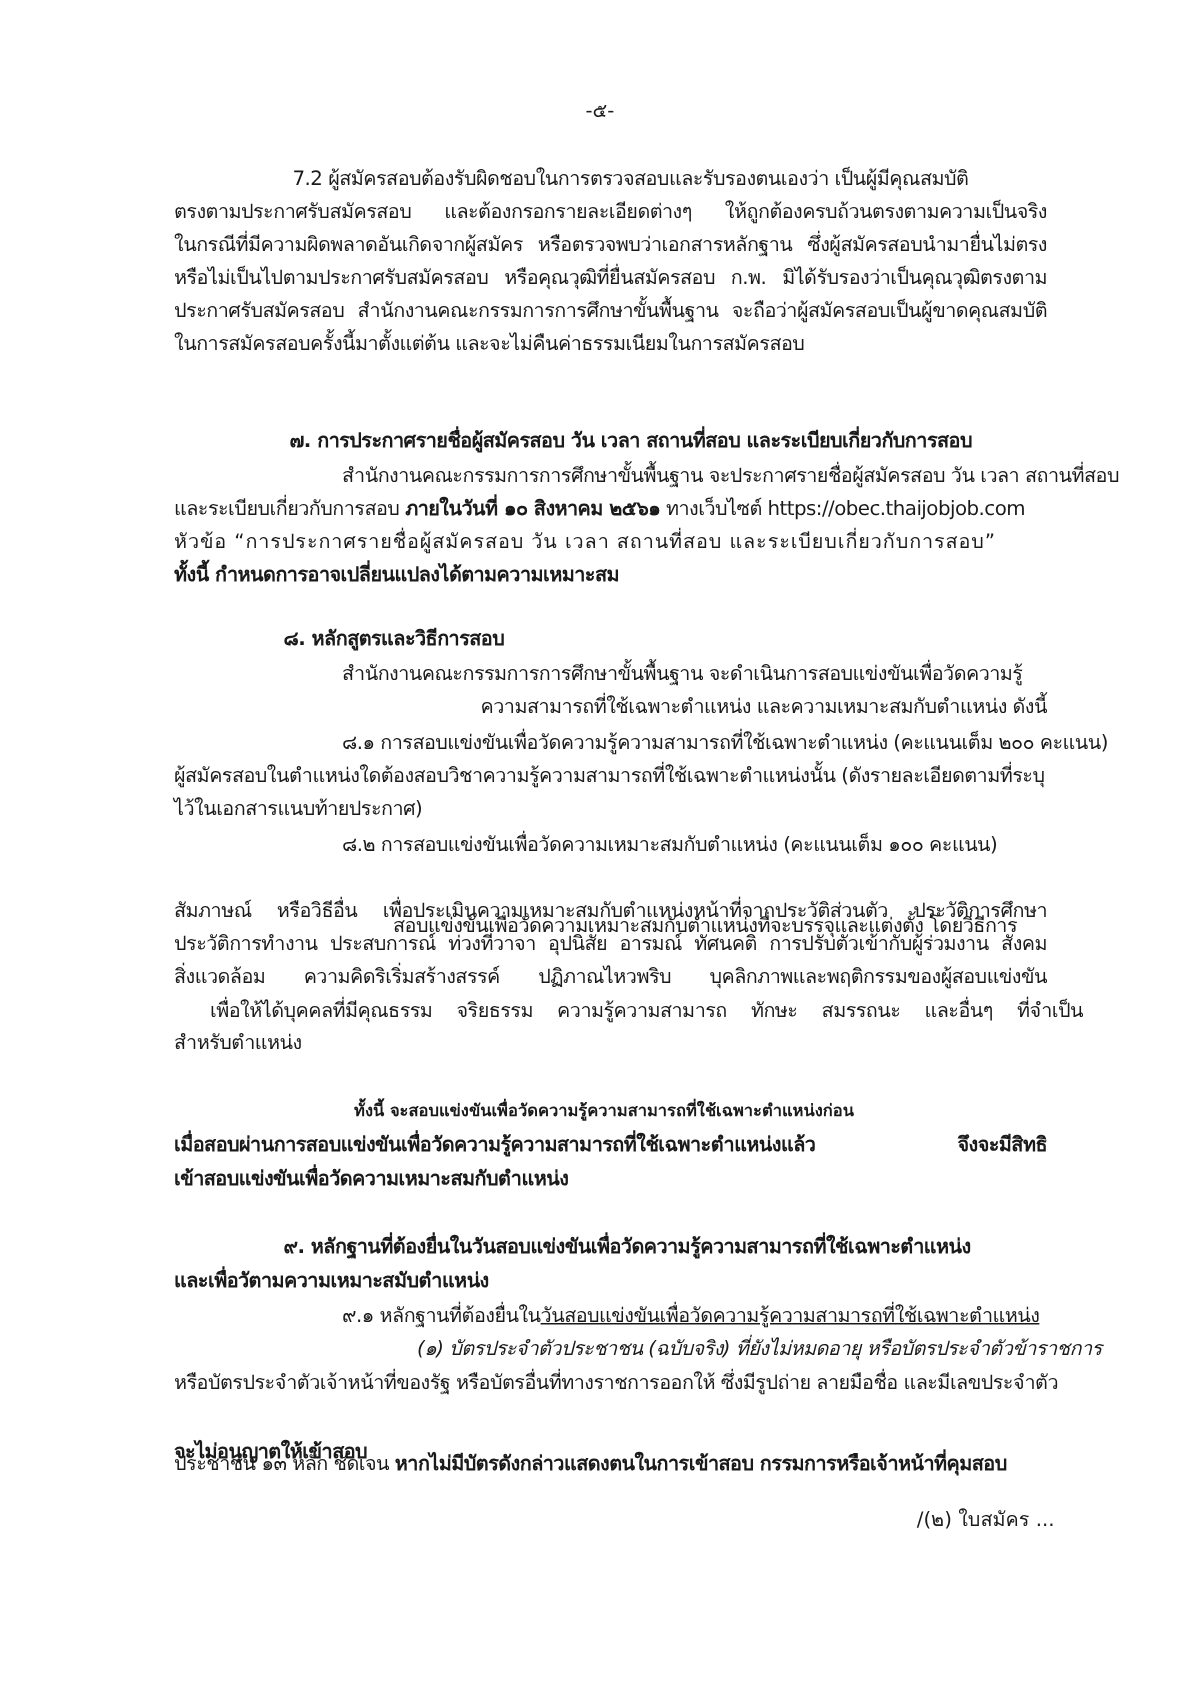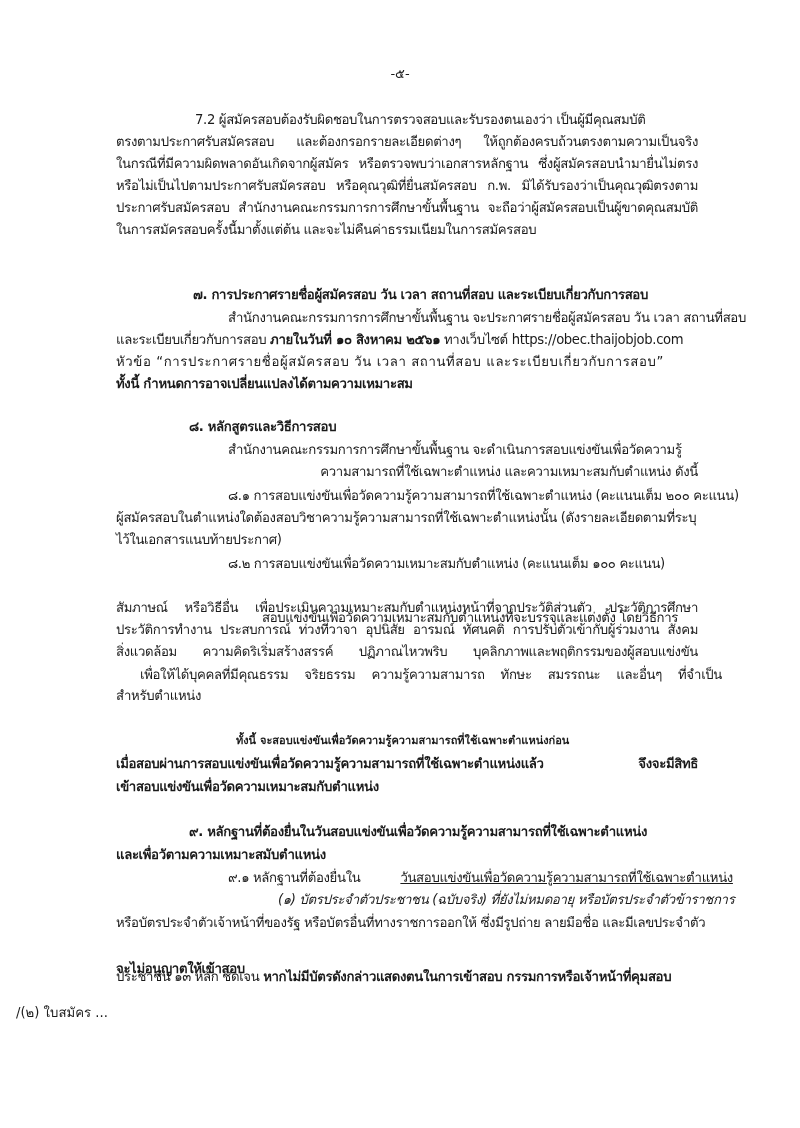--- a/index.html
+++ b/index.html
@@ -12,24 +12,24 @@
     position: absolute; top: 63px; left: 0; width: 800px; text-align: center;
     font-size: 13px;
   }
   .ln {
     position: absolute; left: 116px; width: 582px;
     font-size: 13.2px; line-height: 18px; white-space: nowrap;
     letter-spacing: -0.35px;
   }
   .ln.justify { text-align: justify; text-align-last: justify; }
   .b { font-weight: bold; }
-  .u { text-decoration: underline; padding-left: 40px; }
+  .u { text-decoration: underline; }
   .big { font-size: 11px; letter-spacing: 0px; margin-left: 32px; }
   .footer-next {
-    position: absolute; top: 1002px; left: 16px; width: 699px; text-align: left;
+    position: absolute; top: 1002px; left: 4px; width: 699px; text-align: right;
     font-size: 13.2px;
   }
 </style>
 </head>
 <body>
 
 <div class="page-num">-๕-</div>
 
 <div>
   <div class="ln" style="top:111px; padding-left:79px; width:503px;">7.2 ผู้สมัครสอบต้องรับผิดชอบในการตรวจสอบและรับรองตนเองว่า เป็นผู้มีคุณสมบัติ</div>

